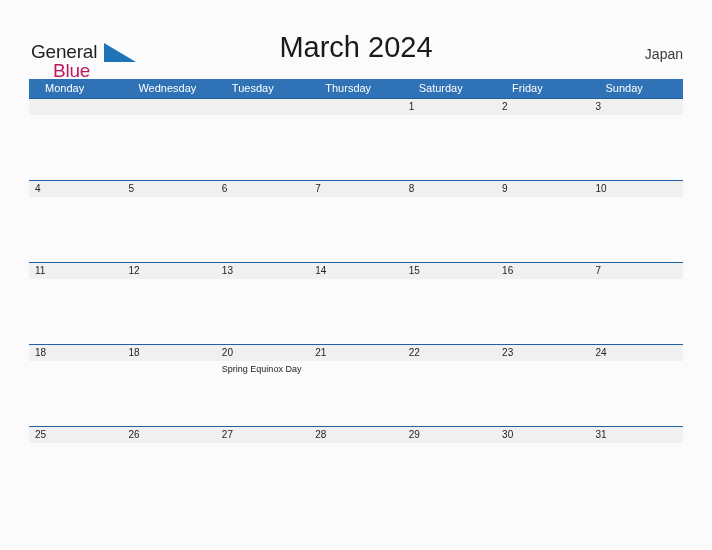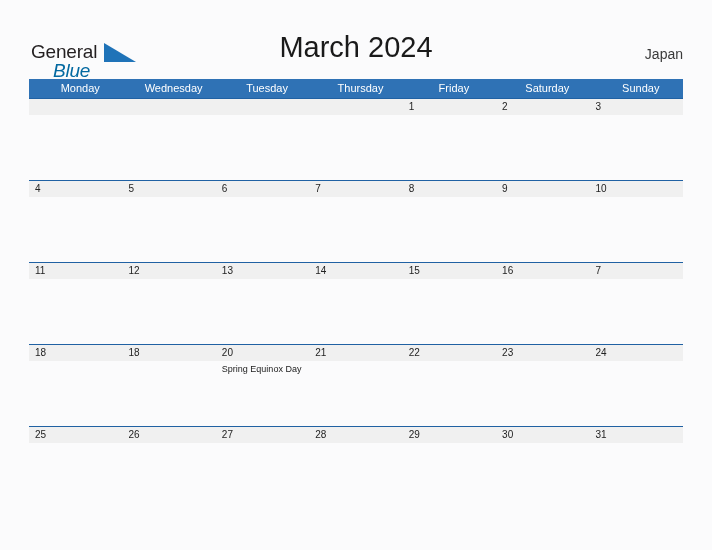--- a/index.html
+++ b/index.html
@@ -42,24 +42,23 @@
     color: #231f20;
     line-height: 22px;
     white-space: nowrap;
   }
   #logo-blue {
     position: absolute;
     left: 22px;
     top: 19px;
     font-size: 19px;
     letter-spacing: -0.2px;
-    color: #0369a1;
+    color: #be185d;
     line-height: 22px;
     white-space: nowrap;
-    font-style: italic;
   }
   #logo-triangle {
     position: absolute;
     left: 73px;
     top: 2px;
     width: 32px;
     height: 22px;
   }
   #logo-triangle svg { display: block; }
 
@@ -96,27 +95,26 @@
   }
 
   .weekday-row {
     display: flex;
     background: #2f72b5;
     height: 19px;
   }
   .weekday-cell {
     width: 93.4285px;
     box-sizing: border-box;
-    padding-left: 9px;
+    padding-left: 16px;
     color: #ffffff;
     font-size: 11px;
     line-height: 19px;
     white-space: nowrap;
     overflow: hidden;
-    text-align: center;
   }
 
   .week {
     position: relative;
   }
   .week-line {
     height: 1px;
     background: #2061a3;
     width: 100%;
   }
@@ -170,22 +168,22 @@
   <div id="country">Japan</div>
 
 </div>
 
 <div id="calendar">
   <div class="weekday-row">
       <div class="weekday-cell">Monday</div>
       <div class="weekday-cell">Wednesday</div>
       <div class="weekday-cell">Tuesday</div>
       <div class="weekday-cell">Thursday</div>
+      <div class="weekday-cell">Saturday</div>
       <div class="weekday-cell">Friday</div>
-      <div class="weekday-cell">Saturday</div>
       <div class="weekday-cell">Sunday</div>
     </div>
   <div id="weeks-container">
       <div class="week first">
         <div class="week-line"></div>
         <div class="daynum-row">
           <div class="daynum"></div>
           <div class="daynum"></div>
           <div class="daynum"></div>
           <div class="daynum"></div>

